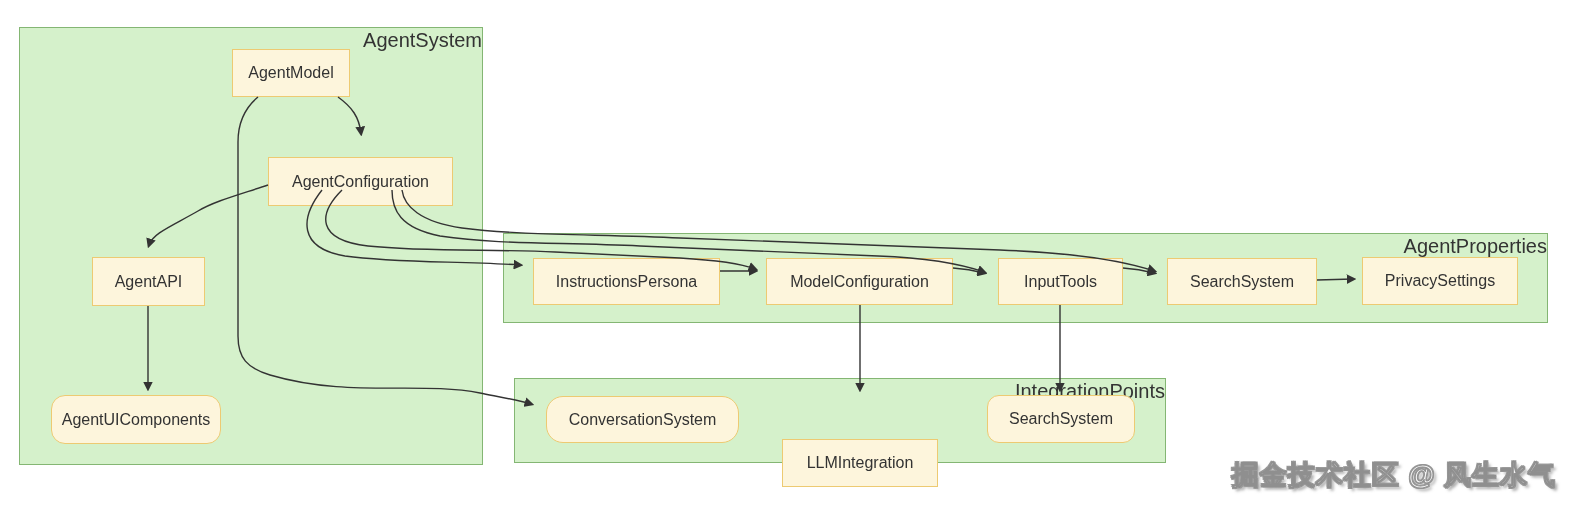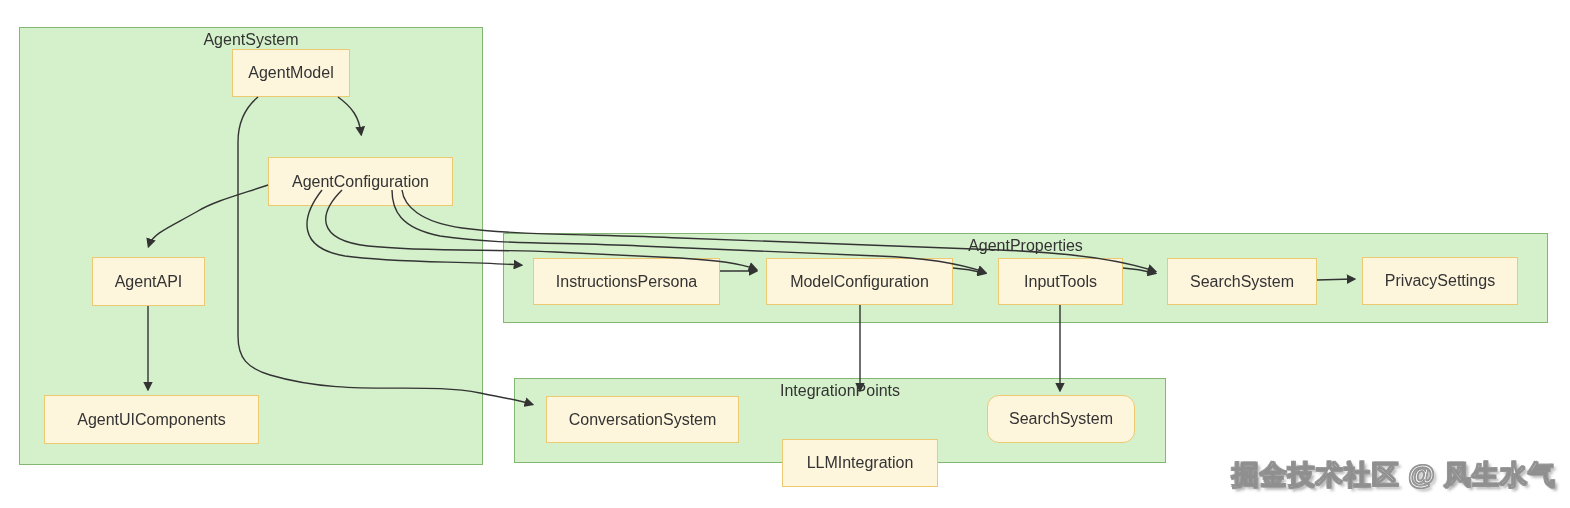--- a/index.html
+++ b/index.html
@@ -21,22 +21,22 @@
     font-family:"Liberation Sans", sans-serif;
   }
   .subgraph{
     position:absolute;
     background:var(--subgraph-fill);
     border:1px solid var(--subgraph-border);
   }
   .subgraph-label{
     position:absolute;
     top:3px;left:0;right:0;
-    text-align:center;
-    font-size:16px;
+    text-align:right;
+    font-size:20px;
     color:var(--text-color);
     line-height:18px;
     white-space:nowrap;
   }
   .node{
     position:absolute;
     background:var(--node-fill);
     border:1.5px solid var(--node-border);
     display:flex;
     align-items:center;
@@ -91,39 +91,39 @@
     </div>
     <div class="node" style="left: 232px; top: 49px; width: 118px; height: 48px;">
       <span class="node-label">AgentModel</span>
     </div>
     <div class="node" style="left: 268px; top: 141px; width: 185px; height: 49px; margin-top: 16px;">
       <span class="node-label">AgentConfiguration</span>
     </div>
     <div class="node" style="left: 92px; top: 257px; width: 113px; height: 49px;">
       <span class="node-label">AgentAPI</span>
     </div>
-    <div class="node" style="left: 44px; top: 395px; width: 215px; height: 49px;">
+    <div class="node" style="left: 51px; top: 395px; width: 170px; height: 49px; border-radius: 14px;">
       <span class="node-label">AgentUIComponents</span>
     </div>
     <div class="node" style="left: 533px; top: 258px; width: 187px; height: 47px;">
       <span class="node-label">InstructionsPersona</span>
     </div>
     <div class="node" style="left: 766px; top: 258px; width: 187px; height: 47px;">
       <span class="node-label">ModelConfiguration</span>
     </div>
     <div class="node" style="left: 998px; top: 258px; width: 125px; height: 47px;">
       <span class="node-label">InputTools</span>
     </div>
     <div class="node" style="left: 1167px; top: 258px; width: 150px; height: 47px;">
       <span class="node-label">SearchSystem</span>
     </div>
     <div class="node" style="left: 1362px; top: 257px; width: 156px; height: 48px;">
       <span class="node-label">PrivacySettings</span>
     </div>
-    <div class="node" style="left: 546px; top: 396px; width: 193px; height: 47px;">
+    <div class="node" style="left: 546px; top: 396px; width: 193px; height: 47px; border-radius: 17px;">
       <span class="node-label">ConversationSystem</span>
     </div>
     <div class="node" style="left: 782px; top: 395px; width: 156px; height: 48px; margin-top: 44px;">
       <span class="node-label">LLMIntegration</span>
     </div>
     <div class="node" style="left: 987px; top: 395px; width: 148px; height: 48px; border-radius: 12px;">
       <span class="node-label">SearchSystem</span>
     </div>
     <svg class="edge-layer" id="edge-layer" width="1570" height="508" viewBox="0 0 1570 508">
     <defs>

